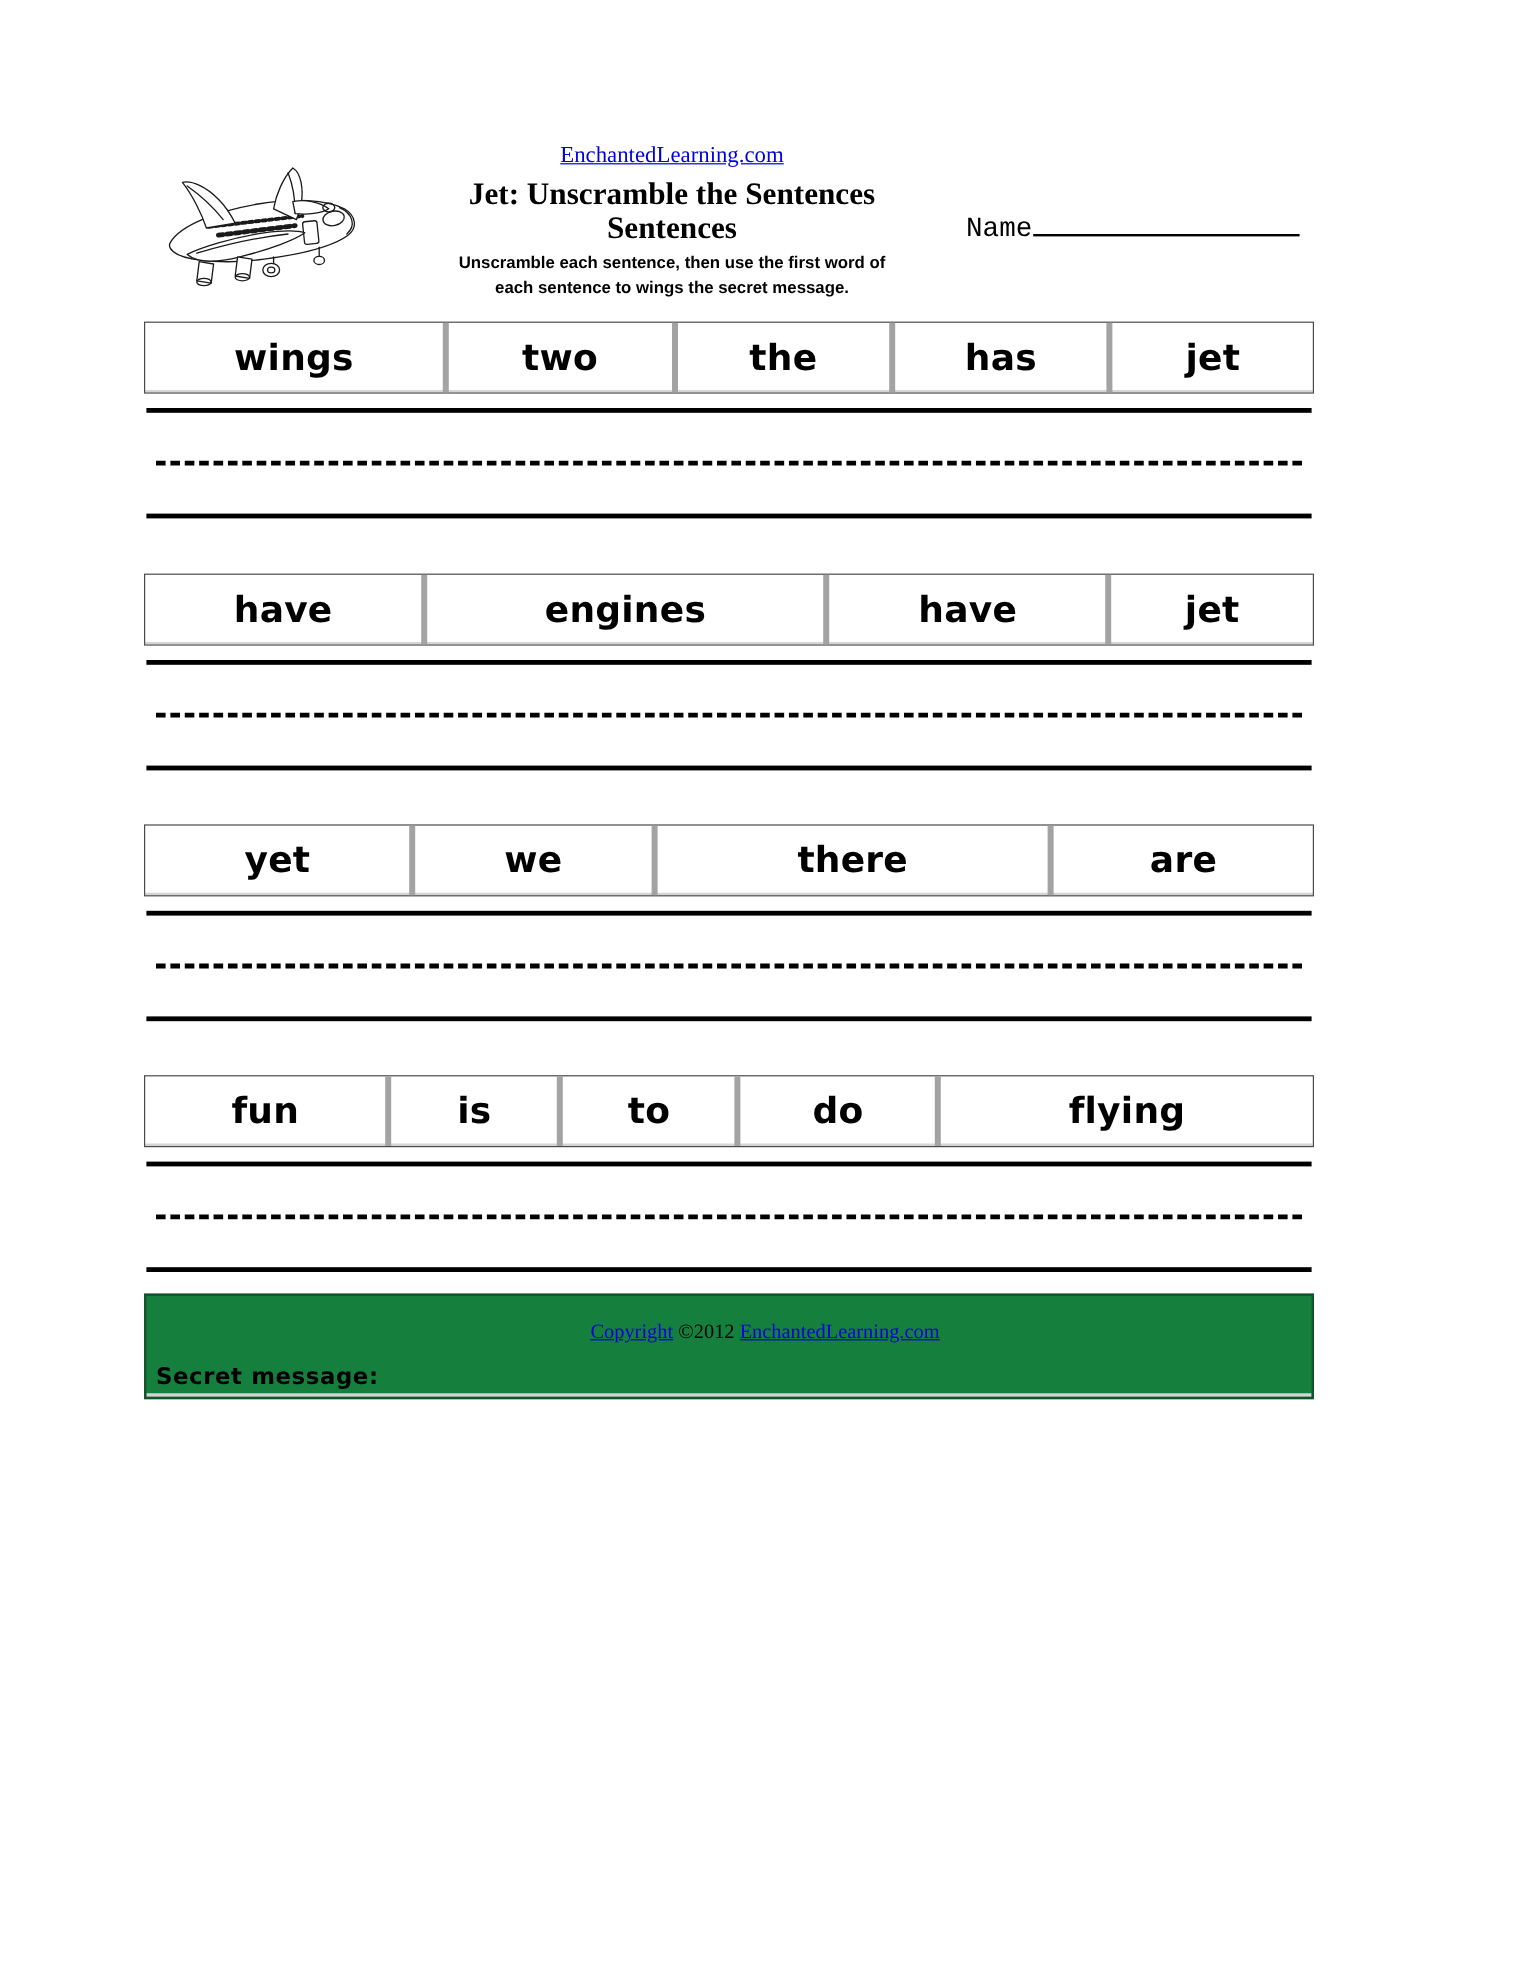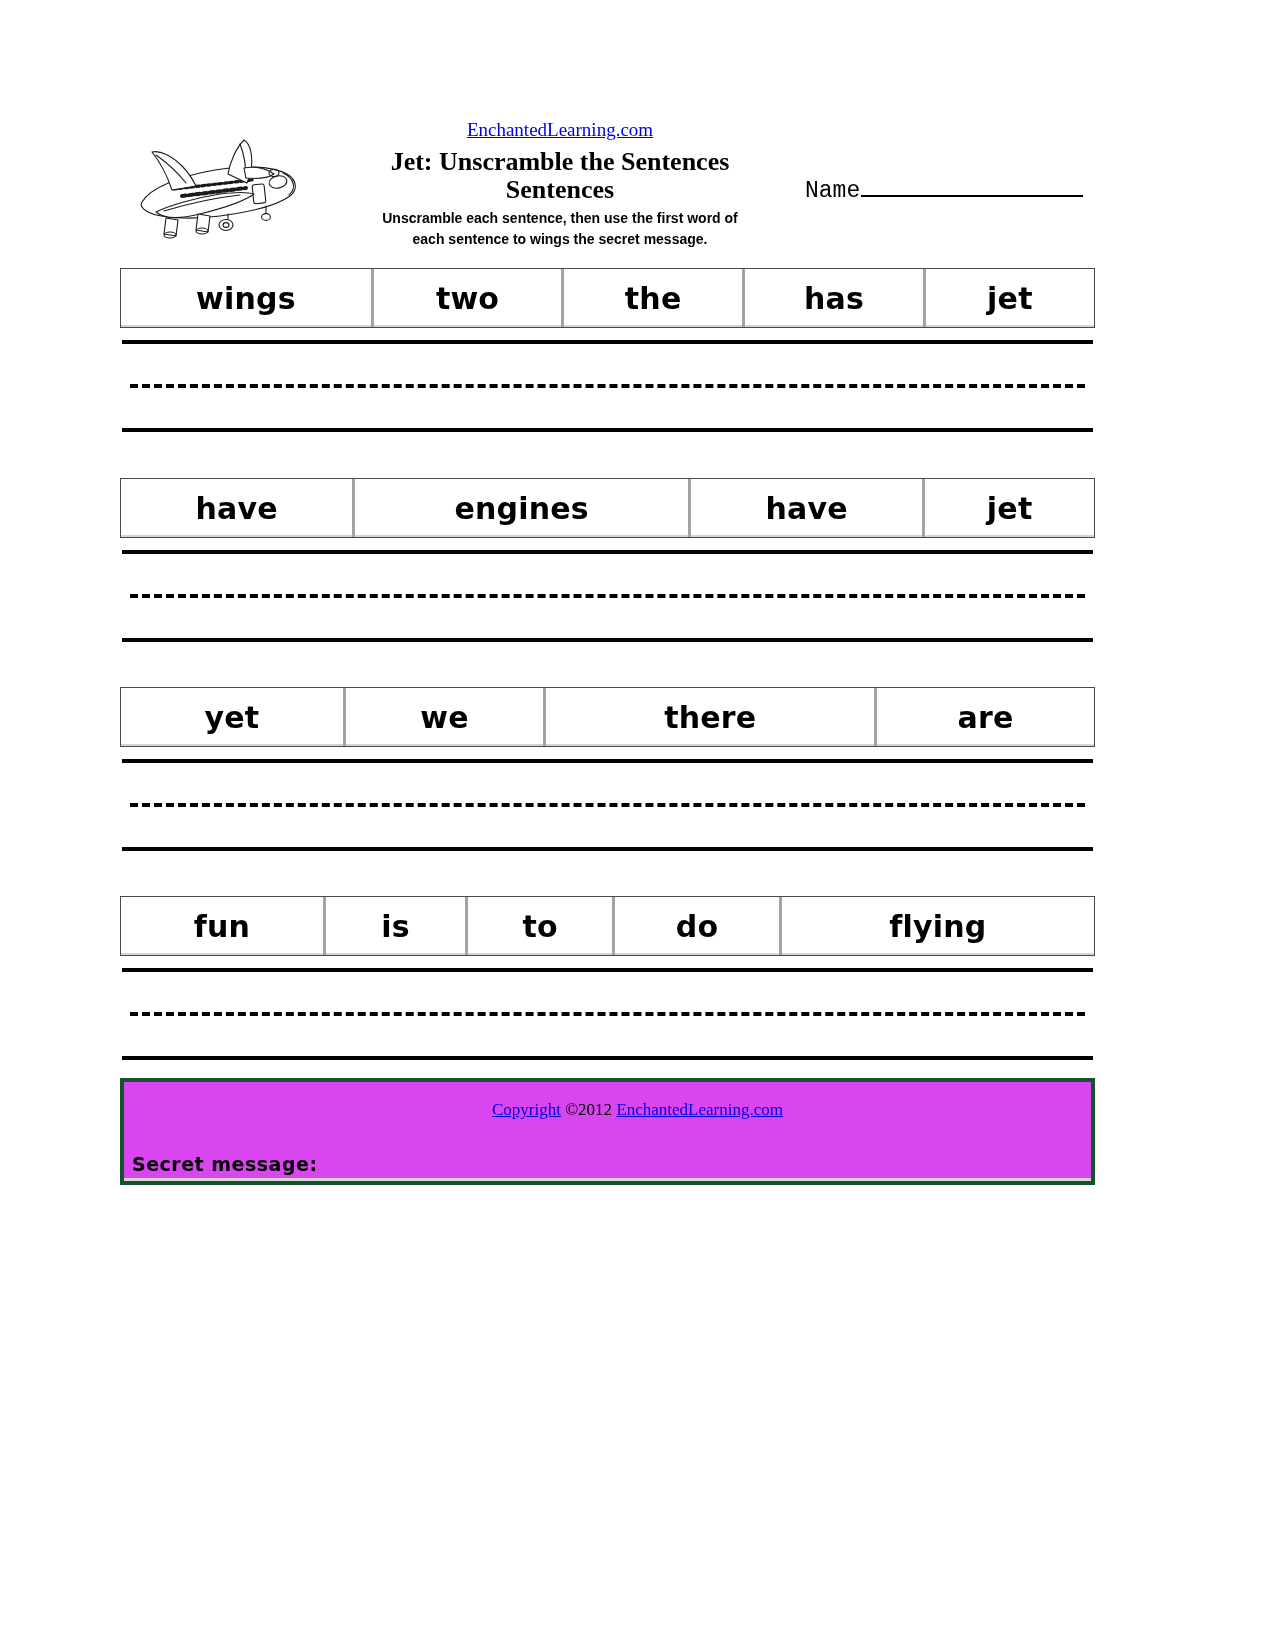--- a/index.html
+++ b/index.html
@@ -99,21 +99,21 @@
   }
   .word-row {
     display: flex;
     width: 100%;
     border: 1px solid #4a4a4a;
     box-sizing: border-box;
     background: #ffffff;
     box-shadow: 0 -2px 0 #d4d4d4 inset;
   }
   .word-cell {
-    border-right: 3px solid #a3a3a3;
+    border-right: 5px solid #a3a3a3;
     box-sizing: border-box;
     height: 58px;
     display: flex;
     align-items: center;
     justify-content: center;
     font-family: "DejaVu Sans", sans-serif;
     font-weight: bold;
     font-size: 30px;
     color: #000000;
     letter-spacing: 0.2px;
@@ -147,24 +147,24 @@
     width: 971px;
     height: 0;
     border-top: 4px solid #000;
   }
 
   
   .secret-box {
     position: absolute;
     left: 120px;
     width: 975px;
-    height: 107px;
-    border: 4px solid #14532d;
+    height: 88px;
+    border: 2px solid #14532d;
     box-sizing: border-box;
-    background: #d946ef;
+    background: #15803d;
     box-shadow: 0 -3px 0 #d4d4d4 inset;
   }
   .secret-label {
     position: absolute;
     left: 8px;
     bottom: 6px;
     font-family: "DejaVu Sans", sans-serif;
     font-weight: bold;
     font-size: 19px;
     color: #000;

